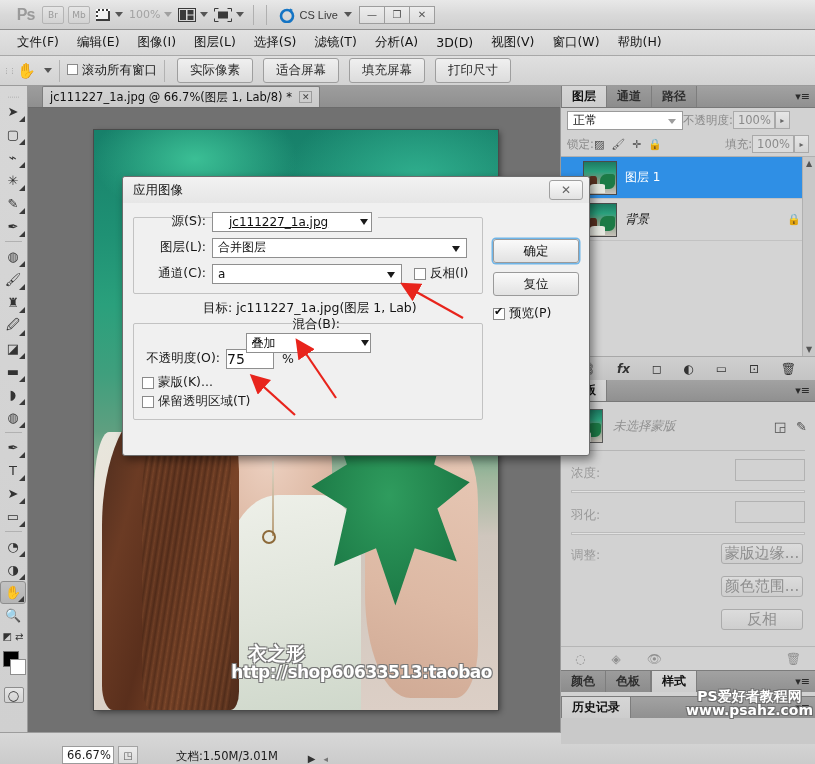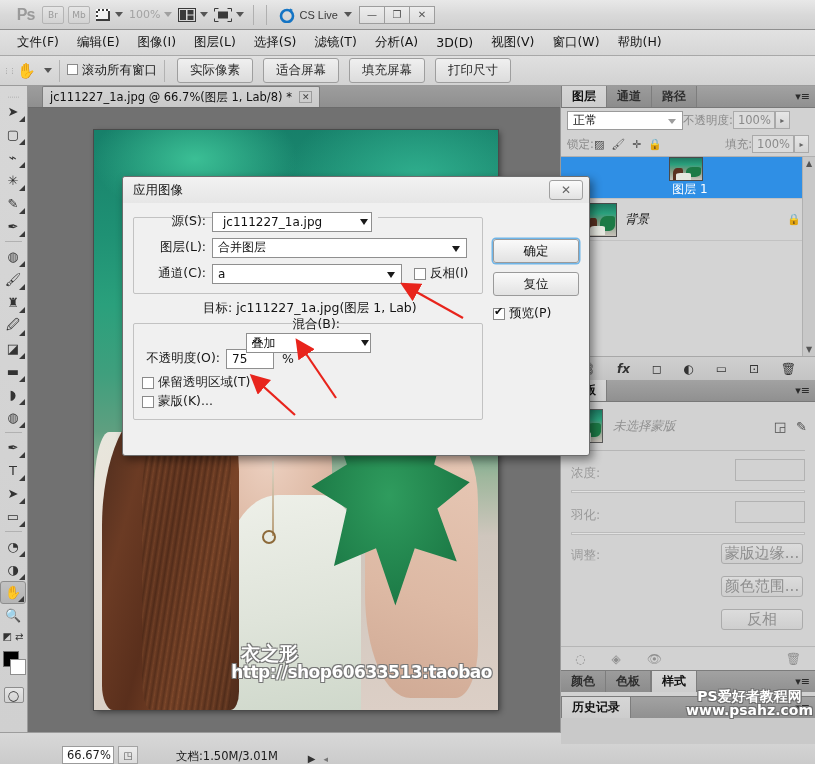--- a/index.html
+++ b/index.html
@@ -203,21 +203,21 @@
   }
 
   
   .wm-canvas {
     position:absolute; right:6px; bottom:28px; text-align:left;
     color:#ffffff; font-weight:bold; line-height:1.05;
     text-shadow: 1px 1px 0 #777, -1px -1px 0 #777, 1px -1px 0 #777, -1px 1px 0 #777;
     font-family:"DejaVu Sans","Liberation Sans",sans-serif;
     pointer-events:none;
   }
-  .wm-canvas .l1 { font-size:19px; margin-left:10px;}
+  .wm-canvas .l1 { font-size:19px; margin-left:17px;}
   .wm-canvas .l2 { font-size:17px; letter-spacing:-0.5px; }
 
   
   .statusbar {
     position:absolute; left:0; top:732px; width:815px; height:32px;
     background:linear-gradient(to bottom,#d8d8d8,#cbcbcb);
     border-top:1px solid #9c9c9c; display:flex; align-items:flex-end;
   }
   .zoomfield {
     width:52px; height:18px; margin-left:62px; background:#fff; border:1px solid #9b9b9b;
@@ -261,21 +261,21 @@
   .lbl-dim { font-size:11.5px; color:#8a8a8a; }
   .numfield {
     height:18px; width:42px; border:1px solid #a9a9a9; background:#dcdcdc; color:#8a8a8a;
     font-size:11.5px; display:flex; align-items:center; justify-content:flex-end; padding-right:3px;
   }
   .spin { width:15px;height:18px;border:1px solid #a9a9a9; background:linear-gradient(to bottom,#e6e6e6,#d4d4d4);
     display:flex;align-items:center;justify-content:center;font-size:8px;color:#666;}
   .lockicons { display:flex; gap:7px; align-items:center; font-size:11px; color:#4a4a4a; }
   .layer-list { background:#d4d4d4; border-top:1px solid #b0b0b0; height:200px; position:relative; overflow:hidden; }
   .layer-row { display:flex; align-items:center; height:42px; padding-left:4px; border-bottom:1px solid #c2c2c2; }
-  .layer-row.sel { background:#2f8fe5;flex-direction:column; }
+  .layer-row.sel { background:#2f8fe5; }
   .layer-eye { width:18px; font-size:11px; color:#333; text-align:center; }
   .layer-thumb {
     width:34px; height:34px; border:1px solid #4a4a4a; margin-right:8px; overflow:hidden; position:relative;
     background:linear-gradient(to bottom,#1d7a62 0%, #2aa07c 30%, #7a9a80 55%, #c9c2ba 100%);
   }
   .layer-thumb .t-hair { position:absolute; left:8%; top:45%; width:34%; height:55%; background:#5a3120; border-radius:40% 20% 0 0;}
   .layer-thumb .t-leaf { position:absolute; left:50%; top:40%; width:46%; height:45%; background:#1c7a46; border-radius:45% 20% 40% 15%;}
   .layer-thumb .t-dress{ position:absolute; left:20%; top:70%; width:45%; height:30%; background:#e6e8e0; border-radius:30% 20% 0 0;}
   .layer-name { font-size:12px; color:#111; }
   .layer-row.sel .layer-name { color:#fff; }
@@ -351,21 +351,21 @@
     height:20px; border:1px solid #8f8f8f; background:#fff; position:relative;
     display:flex; align-items:center; padding-left:5px; font-size:12px; color:#111;
   }
   .dlg-combo .cv { position:absolute; right:6px; top:7px; width:0;height:0;
     border-left:4.5px solid transparent;border-right:4.5px solid transparent;border-top:6px solid #1a1a1a;}
   .dlg-chk { width:12px;height:12px;border:1px solid #8a8a8a;background:#fff; margin-right:4px; position:relative;}
   .dlg-chk.on:after { content:"✔"; position:absolute; left:0px; top:-4px; font-size:11px; color:#111; }
   .dlg-target { font-size:12.5px; color:#141414; padding:6px 0 4px 70px; }
   .numbox {
     width:48px; height:20px; border:1px solid #8f8f8f; background:#fff;
-    display:flex; align-items:center; padding-left:5px; font-size:12px; color:#111;
+    display:flex; align-items:center; font-size:14px; color:#111;
   }
   .dlg-right { position:absolute; right:10px; top:36px; width:86px; }
   .dlg-btn {
     height:24px; border:1px solid #9a9a9a; border-radius:3px;
     background:linear-gradient(to bottom,#fafafa,#e2e2e2);
     display:flex; align-items:center; justify-content:center;
     font-size:12.5px; color:#141414; margin-bottom:9px;
   }
   .dlg-btn.primary { box-shadow:0 0 0 1.5px #6fb5e8; }
   .dlg-preview { display:flex; align-items:center; font-size:12.5px; color:#141414; margin-top:2px; }
@@ -678,21 +678,21 @@
     <div class="dlg-title">
       <span>应用图像</span>
       <div class="dlg-close">✕</div>
     </div>
     <div class="dlg-body">
 
       <div class="fieldset" style="width:350px;">
         <div class="row" style="margin-top:-16px;">
           <div class="row-lbl" style="width:64px;">源(S):</div>
           <div class="dlg-combo" style="width:166px;margin-left:6px;background:#f0f0f0;border:none;">
-            <span style="background:#fff;border:1px solid #8f8f8f;height:20px;line-height:18px;width:160px;padding-left:10px;margin-left:-5px;display:block;position:relative;">jc111227_1a.jpg</span>
+            <span style="background:#fff;border:1px solid #8f8f8f;height:20px;line-height:18px;width:160px;padding-left:16px;margin-left:-5px;display:block;position:relative;text-decoration:underline;">jc111227_1a.jpg</span>
             <span class="cv" style="right:10px;"></span>
           </div>
         </div>
         <div class="row">
           <div class="row-lbl" style="width:64px;">图层(L):</div>
           <div class="dlg-combo" style="width:255px;margin-left:6px;">
             <span>合并图层</span>
             <span class="cv"></span>
           </div>
         </div>
@@ -722,25 +722,25 @@
             <span class="cv" style="right:8px;"></span>
           </div>
         </div>
         <div class="row" style="margin-top:8px;">
           <div class="row-lbl" style="width:78px;">不透明度(O):</div>
           <div class="numbox" style="margin-left:6px;">75</div>
           <span style="font-size:12.5px;margin-left:8px;">%</span>
         </div>
         <label class="row" style="height:19px;margin-bottom:0;">
           <span class="dlg-chk"></span>
-          <span style="font-size:12.5px;">保留透明区域(T)</span>
+          <span style="font-size:12.5px;">蒙版(K)...</span>
         </label>
         <label class="row" style="height:19px;margin-bottom:0;">
           <span class="dlg-chk"></span>
-          <span style="font-size:12.5px;">蒙版(K)...</span>
+          <span style="font-size:12.5px;">保留透明区域(T)</span>
         </label>
       </div>
 
       <div class="dlg-right">
         <div class="dlg-btn primary">确定</div>
         <div class="dlg-btn">复位</div>
         <label class="dlg-preview">
           <span class="dlg-chk on"></span>
           <span>预览(P)</span>
         </label>

